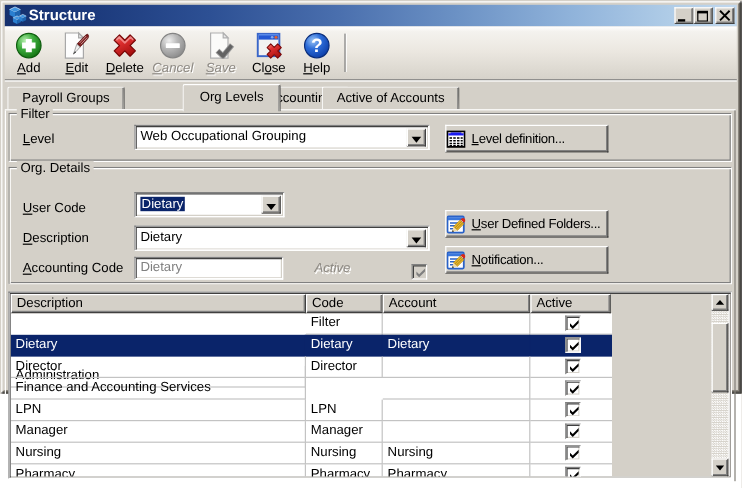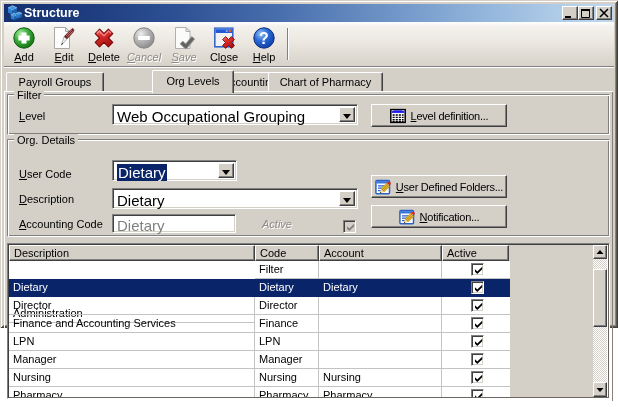--- a/index.html
+++ b/index.html
@@ -39,30 +39,30 @@
 
 .group { position:absolute; left:7px; width:603px;
   border:1px solid; border-color:#808080 #fff #fff #808080;
   box-shadow: inset 1px 1px 0 #fff, inset -1px -1px 0 #808080; border-radius:1px; }
 .gl { position:absolute; top:-6px; left:6px; background:#d4d0c8; padding:0 3px; font-size:11px; line-height:12px; }
 .lbl { position:absolute; font-size:11px; }
 
 
 .field { position:absolute; background:#fff; border:1px solid; border-color:#808080 #fff #fff #808080;
   box-shadow: inset 1px 1px 0 #404040, inset -1px -1px 0 #d4d0c8; }
-.field .txt { position:absolute; left:4px; top:3px; font-size:15px; white-space:nowrap; }
+.field .txt { position:absolute; left:4px; top:3px; font-size:11px; white-space:nowrap; }
 .combo-btn { position:absolute; right:2px; top:2px; bottom:2px; width:16px; background:#d4d0c8;
   border:1px solid; border-color:#fff #404040 #404040 #fff; box-shadow: inset -1px -1px 0 #808080; }
 .combo-btn:after { content:""; position:absolute; left:3px; top:6px; border:4.5px solid transparent; border-top:5px solid #000; border-bottom:none; }
 .sel { background:#0a246a; color:#fff; padding:0 1px; }
 
 
 .btn { position:absolute; left:371px; width:136px; height:23px; background:#d4d0c8;
   border:1px solid; border-color:#fff #404040 #404040 #fff; box-shadow: inset -1px -1px 0 #808080;
-  display:flex; align-items:center; justify-content:center; font-size:11px; letter-spacing:-0.25px; }
+  display:flex; align-items:center; font-size:11px; letter-spacing:-0.25px; }
 .btn svg { margin-right:5px; flex:none; }
 .btn span { white-space:nowrap; }
 
 
 .grid { position:absolute; left:7px; top:243px; width:603px; height:156px; background:#fff;
   border:1px solid; border-color:#808080 #fff #fff #808080; box-shadow: inset 1px 1px 0 #404040, inset -1px -1px 0 #6b675f; }
 .grid-inner { position:absolute; left:1px; top:1px; width:599px; height:152px; overflow:hidden; background:#fff; }
 .filler { position:absolute; left:501px; top:0; width:83px; height:152px; background:#d4d0c8; }
 .ghead { position:absolute; left:0; top:0; width:501px; height:16px; background:#d4d0c8; }
 .hcell { position:absolute; top:0; height:16px; background:#d4d0c8; font-size:11px; line-height:15px; padding-left:4px;
@@ -202,21 +202,21 @@
       <circle cx="12" cy="12" r="10.2" fill="url(#gBlue)" stroke="#0a2d7a" stroke-width="1"></circle>
       <text x="12" y="17.5" text-anchor="middle" font-family="Liberation Sans" font-size="16" font-weight="bold" fill="#fff">?</text>
     </svg>
     <span class="tb-lbl"><u>H</u>elp</span>
   </div>
   <div class="etchv" style="left:287px;top:28px;height:32px"></div>
   <div class="etchh" style="left:4px;top:66px;width:610px"></div>
 
   <div class="tab" style="left:6px;width:98px;">Payroll Groups</div>
   <div class="tab" style="left:186px;width:82px;margin-left:23px;">Accounting</div>
-  <div class="tab" style="left:268px;width:115px;">Chart of Pharmacy</div>
+  <div class="tab" style="left:268px;width:115px;">Active of Accounts</div>
   <div class="pageline"></div>
   <div class="abs" style="left:4px;top:92px;width:1px;height:309px;background:#fff;"></div>
   <div class="abs" style="left:612px;top:92px;width:1px;height:309px;background:#84807a;"></div>
   <div class="tab active" style="left:104px;width:82px;margin-left:48px;">Org Levels</div>
 
   <div class="group" style="top:94px;height:41px;">
     <div class="gl">Filter</div>
   </div>
   <div class="lbl" style="left:19px;top:110px;"><u>L</u>evel</div>
   <div class="field" style="left:112px;top:104px;width:246px;height:21px;">
@@ -322,21 +322,20 @@
       <div class="gcell" style="left:310px;width:123px;"></div>
       <div class="gcell" style="left:433px;width:68px;border-right:none;"></div>
       <div class="cb" style="left:462px;top:2px;">
             <svg width="11" height="11" viewBox="0 0 11 11">
               <polygon points="2,4.3 4.3,6.6 9.2,1.7 9.2,4.2 4.3,9.1 2,6.8" fill="#000"></polygon>
             </svg>
           </div>
     </div>
     <div class="grow" style="top:70px;">
       <div class="gcell" style="left:0;width:246px;">Finance and Accounting Services</div>
-      <div class="gcell" style="left:246px;width:64px;">Finance</div>
       <div class="gcell" style="left:310px;width:123px;"></div>
       <div class="gcell" style="left:433px;width:68px;border-right:none;"></div>
       <div class="cb" style="left:462px;top:2px;">
             <svg width="11" height="11" viewBox="0 0 11 11">
               <polygon points="2,4.3 4.3,6.6 9.2,1.7 9.2,4.2 4.3,9.1 2,6.8" fill="#000"></polygon>
             </svg>
           </div>
     </div>
     <div class="grow" style="top:88px;">
       <div class="gcell" style="left:0;width:246px;">LPN</div>

